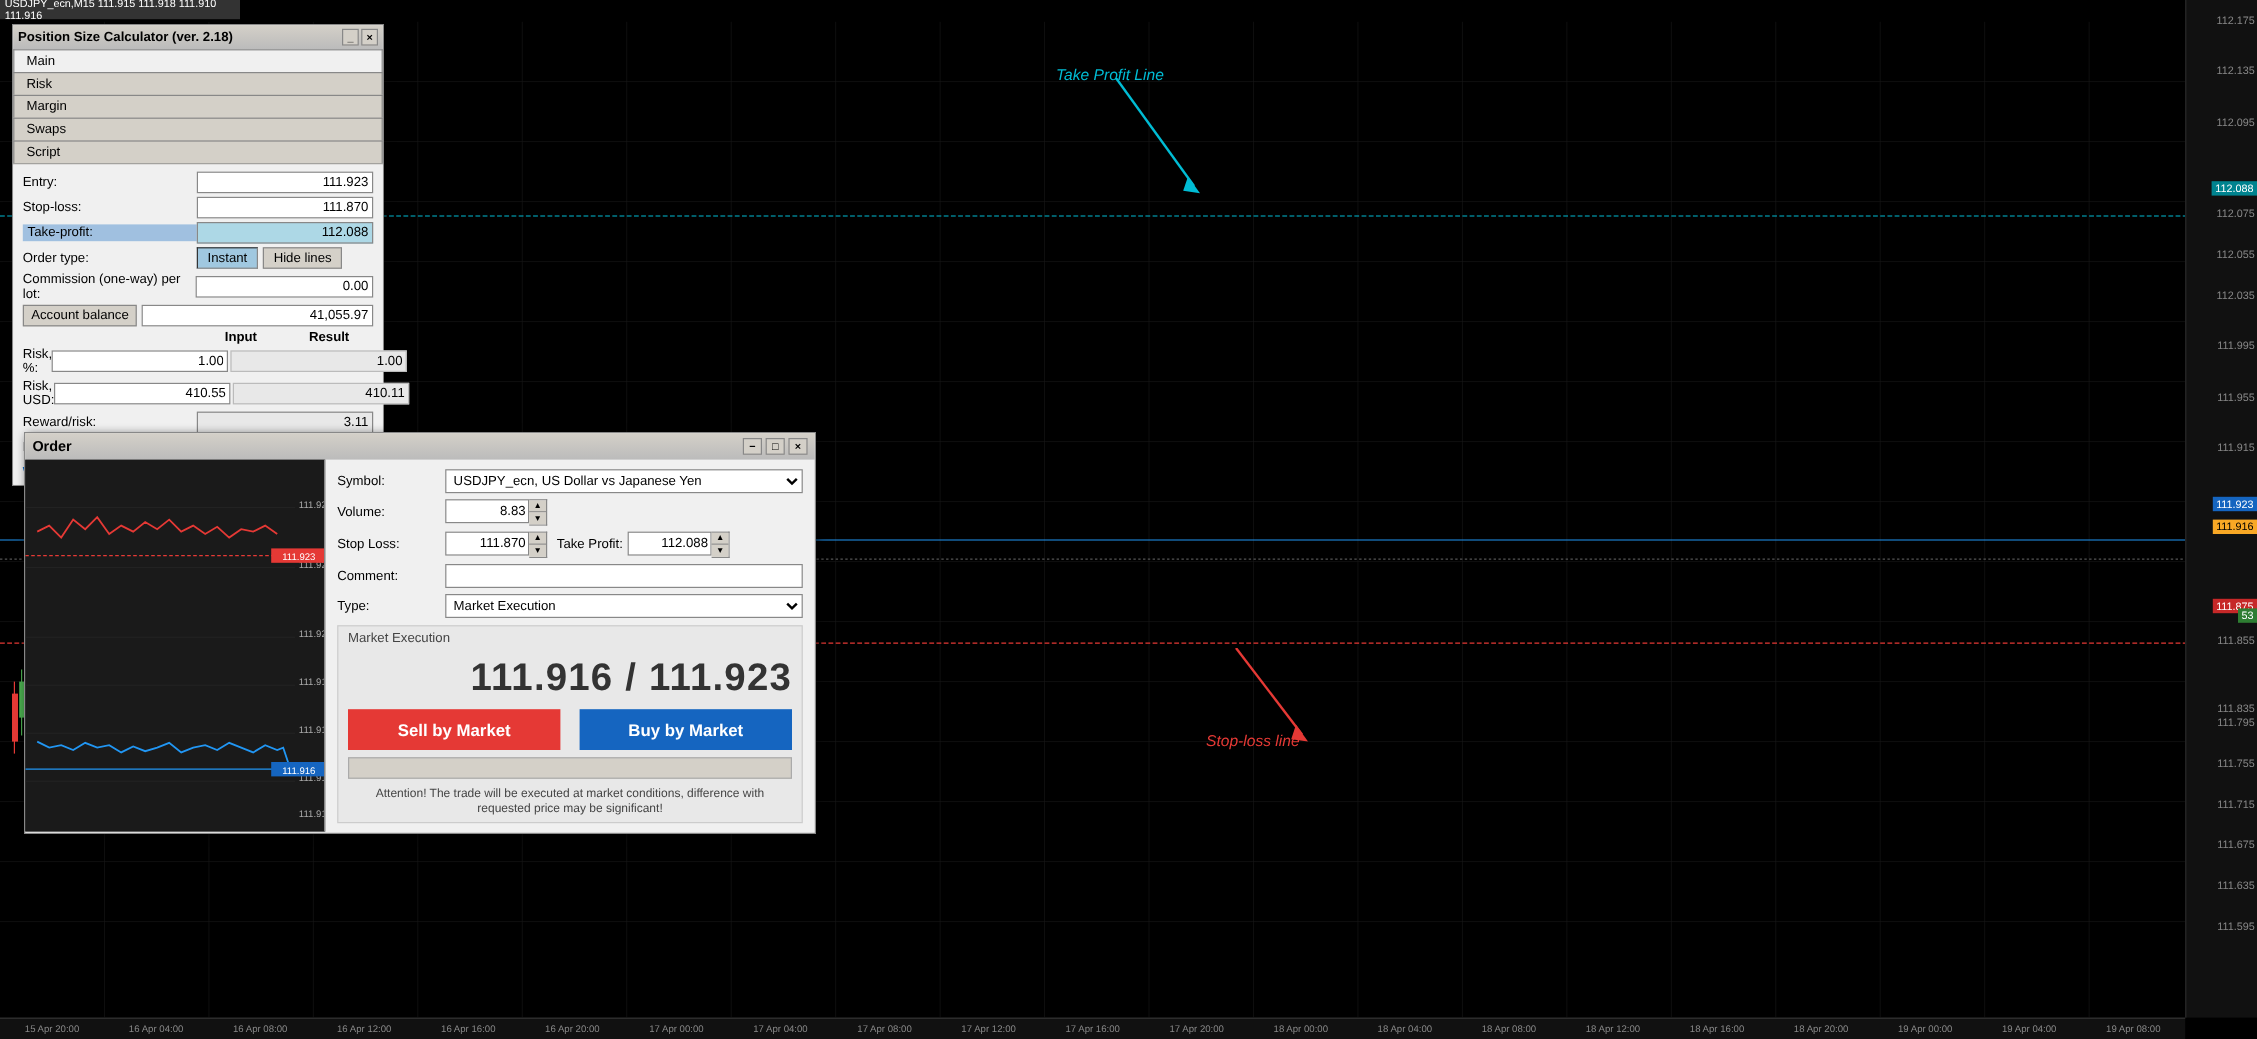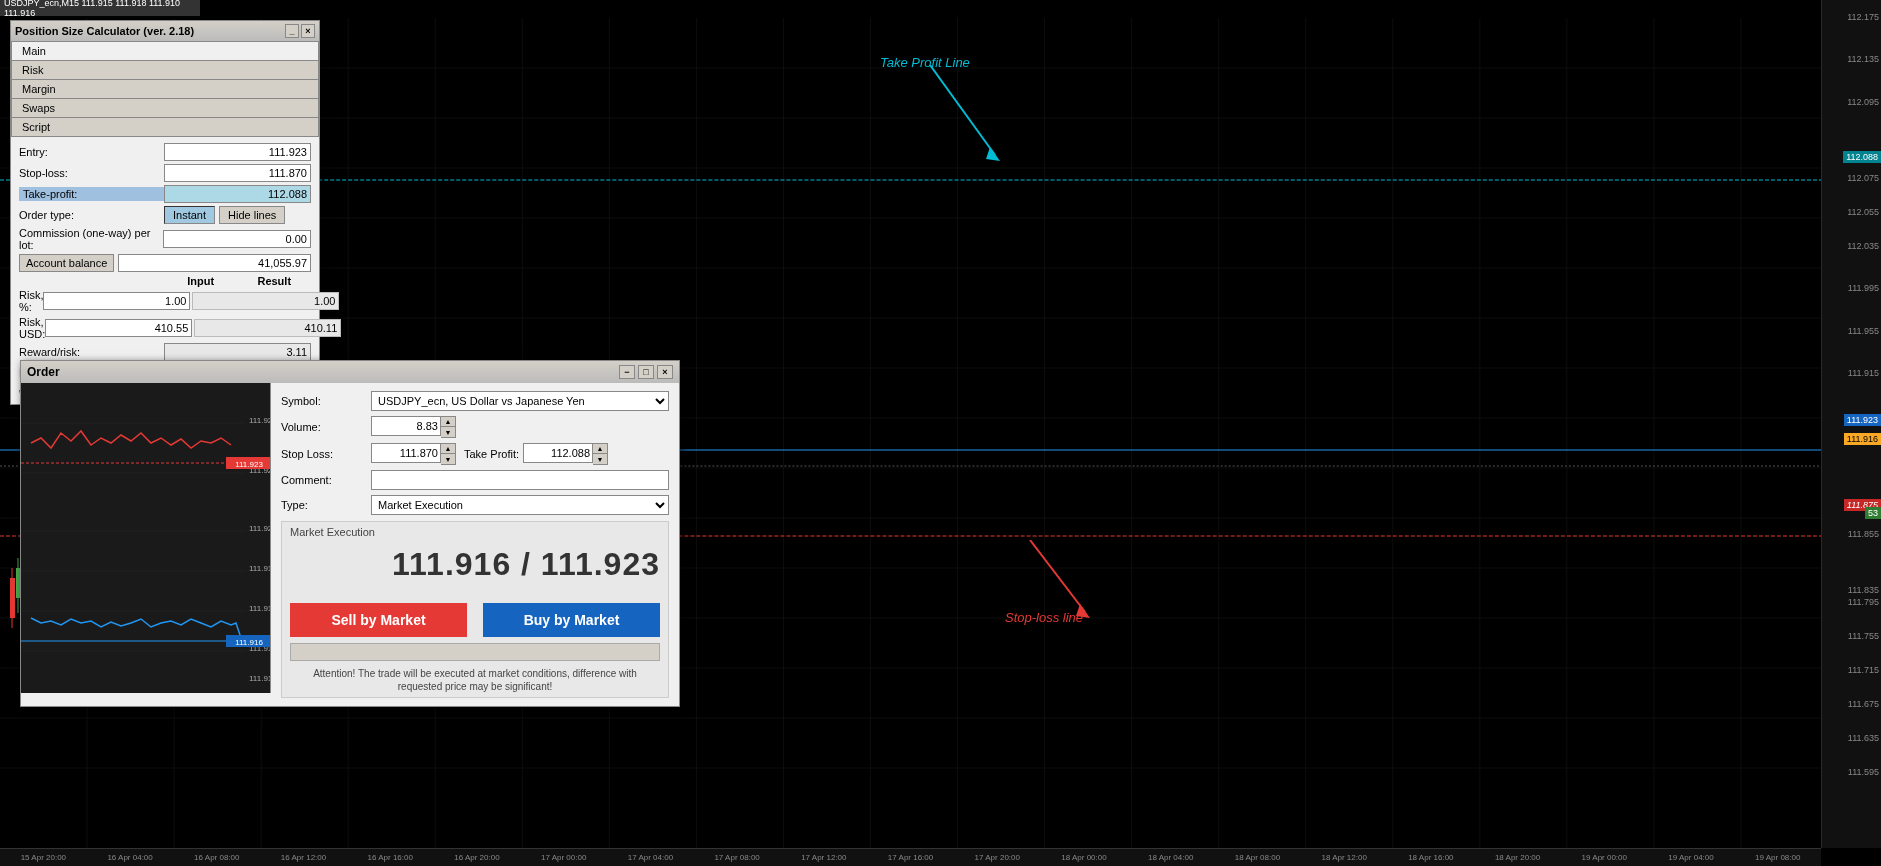--- a/index.html
+++ b/index.html
@@ -374,21 +374,21 @@
       letter-spacing: 1px;
     }
 
     .price-display .bid { color: #333; }
     .price-display .ask { color: #333; }
     .price-display .separator { color: #333; }
 
     .order-buttons {
       display: flex;
       gap: 16px;
-      margin-top: 20px;
+      margin-top: 8px;
     }
 
     .sell-btn {
       flex: 1;
       height: 34px;
       background: #e53935;
       color: white;
       border: none;
       font-size: 14px;
       font-weight: bold;
@@ -487,21 +487,20 @@
     }
 
     .r-price-highlight-red {
       position: absolute;
       right: 0;
       background: #c62828;
       color: white;
       font-size: 9px;
       padding: 1px 3px;
       transform: translateY(-50%);
-      font-style: italic;
     }
 
     .r-price-highlight-green {
       position: absolute;
       right: 0;
       background: #2e7d32;
       color: white;
       font-size: 9px;
       padding: 1px 3px;
       transform: translateY(-50%);

